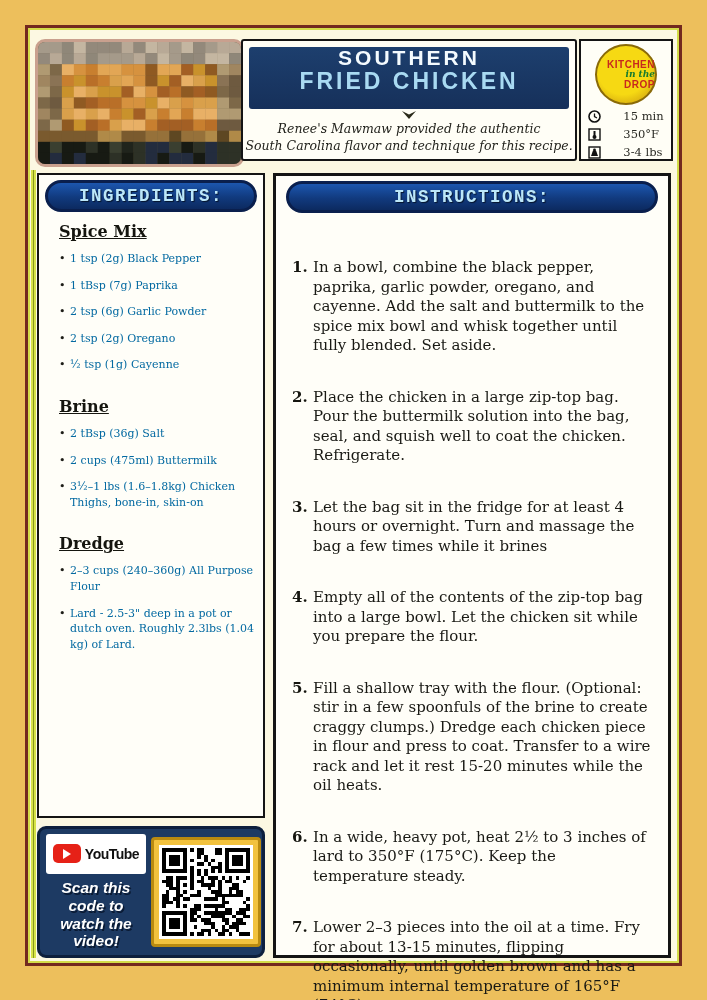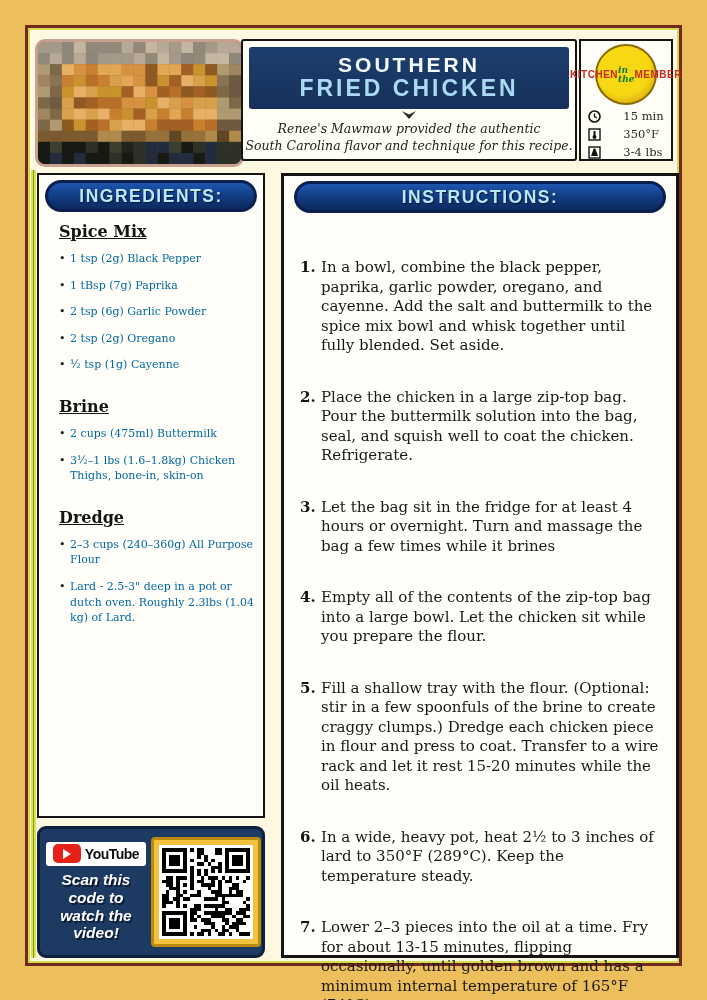--- a/index.html
+++ b/index.html
@@ -20,21 +20,21 @@
     border:3px solid #c9a08e;border-radius:10px;overflow:hidden;background:#6a5a40;
   }
   .photo-frame svg{display:block;width:100%;height:100%;}
   .title-panel{
     position:absolute;left:213px;top:11px;width:336px;height:122px;
     background:#fffef6;border:2px solid #141414;border-radius:3px;box-sizing:border-box;
   }
   .title-banner{
     position:absolute;left:6px;right:6px;top:6px;height:62px;
     background:linear-gradient(180deg,#1d3f6e 0%,#16305a 100%);
-    border-radius:3px;display:flex;flex-direction:column;align-items:center;justify-content:center;
+    border-radius:3px;display:flex;flex-direction:column;align-items:center;justify-content:flex-start;
   }
   .title-line1{
     font-family:"Liberation Sans",sans-serif;font-weight:bold;font-size:21px;
     letter-spacing:3px;color:#f4fbff;line-height:1.05;
   }
   .title-line2{
     font-family:"Liberation Sans",sans-serif;font-weight:bold;font-size:23px;
     letter-spacing:3px;color:#a9daf2;line-height:1.1;
   }
   .title-chevron{
@@ -49,42 +49,42 @@
   }
   .logo-panel{
     position:absolute;left:551px;top:11px;width:94px;height:122px;
     background:#fffef6;border:2px solid #141414;box-sizing:border-box;
     display:flex;flex-direction:column;align-items:center;
   }
   .brand-logo{
     margin-top:3px;width:58px;height:58px;border-radius:50%;
     background:radial-gradient(circle at 45% 40%, #f6d913 55%, #d8ae10 80%, #b98a0c 100%);
     border:2px solid #8a6a08;
-    display:flex;flex-direction:row;align-items:center;justify-content:center;
+    display:flex;flex-direction:column;align-items:flex-end;justify-content:center;
   }
   .brand-l1,.brand-l3{font-family:"Liberation Sans",sans-serif;font-weight:bold;font-size:10px;color:#c8281e;line-height:1.1;letter-spacing:0.5px;}
   .brand-l2{font-style:italic;font-weight:bold;font-size:9px;color:#157a2e;line-height:1.0;}
   .meta-list{margin-top:4px;display:flex;flex-direction:column;gap:4px;}
   .meta-row{display:flex;align-items:center;gap:22px;}
   .meta-row svg{flex:0 0 auto;}
   .meta-label{font-family:"DejaVu Serif",serif;font-size:11.5px;color:#2b2b25;}
   
   .left-accent{
     position:absolute;left:3px;top:142px;width:5px;height:788px;
     background:repeating-linear-gradient(90deg,#d7e34a 0 2px,#88981d 2px 3px,#d7e34a 3px 5px);
   }
   .ingredients-panel{
     position:absolute;left:9px;top:145px;width:228px;height:645px;
     background:#fffef8;border:2px solid #141414;box-sizing:border-box;
   }
   .pill{
     background:linear-gradient(180deg,#1c56ae 0%,#113a7e 55%,#0c2a60 100%);
     border:3px solid #0a1f4d;border-radius:17px;
     display:flex;align-items:center;justify-content:center;
-    font-family:Liberation Sans, sans-serif;font-weight:bold;color:#bce7f9;
+    font-family:Liberation Mono, monospace;font-weight:bold;color:#bce7f9;
     letter-spacing:1.5px;text-shadow:1px 1px 1px #06152e;
   }
   .ingredients-pill{margin:5px auto 0 auto;width:206px;height:26px;font-size:17.5px;}
   .ingredients-body{padding:10px 8px 0 20px;}
   .ing-section-title{
     font-weight:bold;font-size:16px;color:#15150f;text-decoration:underline;
     margin:0 0 10px 0;
   }
   .ing-section{margin-bottom:24px;}
   .ing-list{list-style:none;margin:0;padding:0;}
@@ -94,42 +94,42 @@
   }
   .ing-list li::before{content:"•";position:absolute;left:0;top:0;color:#1c1c16;}
   
   .video-box{
     position:absolute;left:9px;top:798px;width:228px;height:132px;
     background:#1d3a63;border:3px solid #0d1f3c;border-radius:9px;box-sizing:border-box;
     display:flex;align-items:center;gap:5px;padding:6px;
   }
   .video-left{width:104px;display:flex;flex-direction:column;align-items:center;}
   .yt-lockup{
-    background:#fff;border-radius:3px;height:24px;width:100px;
+    background:#fff;border-radius:3px;height:40px;width:100px;
     display:flex;align-items:center;justify-content:center;gap:4px;
   }
   .yt-play{
     width:28px;height:19px;background:#e62117;border-radius:5px;
     display:flex;align-items:center;justify-content:center;
   }
   .yt-play::before{content:"";display:block;width:0;height:0;border-left:8px solid #fff;border-top:5px solid transparent;border-bottom:5px solid transparent;}
   .yt-word{font-family:"Liberation Sans",sans-serif;font-weight:bold;font-size:14px;color:#111;letter-spacing:-0.5px;}
   .video-caption{
     margin-top:5px;text-align:center;color:#ffffff;
     font-family:"Liberation Sans",sans-serif;font-weight:bold;font-style:italic;
     font-size:15.5px;line-height:1.15;text-shadow:1.5px 1.5px 0 #0a1a33;
     width:92px;
   }
   .qr-frame{
     margin-left:auto;background:#f2c23e;border:3px solid #b98a10;border-radius:4px;padding:5px;
   }
   .qr-inner{background:#fff;padding:3px;line-height:0;}
   
   .instructions-panel{
-    position:absolute;left:253px;top:145px;width:398px;height:785px;
+    position:absolute;left:245px;top:145px;width:398px;height:785px;
     background:#fffef8;border:3px solid #141414;box-sizing:border-box;
   }
   .instructions-pill{margin:5px auto 0 auto;width:366px;height:26px;font-size:17.5px;}
   .steps{
     list-style:none;counter-reset:step;margin:0;padding:13px 14px 0 16px;
   }
   .steps li{
     counter-increment:step;position:relative;padding-left:21px;
     font-size:15px;color:#191914;line-height:1.3;margin-bottom:15px;margin-top:32px;
   }
@@ -352,21 +352,21 @@
     <div class="subtitle">
       <div>Renee's Mawmaw provided the authentic</div>
       <div>South Carolina flavor and technique for this recipe.</div>
     </div>
   </div>
 
   <div class="logo-panel">
     <div class="brand-logo">
       <span class="brand-l1">KITCHEN</span>
       <span class="brand-l2">in the</span>
-      <span class="brand-l3">MEMBER</span>
+      <span class="brand-l3">DROP</span>
     </div>
     <div class="meta-list">
       <div class="meta-row">
         <svg width="13" height="13" viewBox="0 0 13 13">
           <circle cx="6.5" cy="6.5" r="5.5" fill="none" stroke="#111" stroke-width="1.6"></circle>
           <path d="M6.5 3.5 V6.7 L9 8" fill="none" stroke="#111" stroke-width="1.3"></path>
         </svg>
         <span class="meta-label">15 min</span>
       </div>
       <div class="meta-row">
@@ -407,20 +407,21 @@
               <li>2 tsp (2g) Oregano</li>
 
               <li>½ tsp (1g) Cayenne</li>
             </ul>
         </div>
 
         <div class="ing-section">
           <div class="ing-section-title">Brine</div>
           <ul class="ing-list">
 
+              <li>2 tBsp (36g) Salt</li>
 
               <li>2 cups (475ml) Buttermilk</li>
 
               <li>3½–1 lbs (1.6–1.8kg) Chicken Thighs, bone-in, skin-on</li>
             </ul>
         </div>
 
         <div class="ing-section">
           <div class="ing-section-title">Dredge</div>
           <ul class="ing-list">
@@ -759,21 +760,21 @@
         <li>In a bowl, combine the black pepper, paprika, garlic powder, oregano, and cayenne. Add the salt and buttermilk to the spice mix bowl and whisk together until fully blended. Set aside.</li>
 
         <li>Place the chicken in a large zip-top bag. Pour the buttermilk solution into the bag, seal, and squish well to coat the chicken. Refrigerate.</li>
 
         <li>Let the bag sit in the fridge for at least 4 hours or overnight. Turn and massage the bag a few times while it brines</li>
 
         <li>Empty all of the contents of the zip-top bag into a large bowl. Let the chicken sit while you prepare the flour.</li>
 
         <li>Fill a shallow tray with the flour. (Optional: stir in a few spoonfuls of the brine to create craggy clumps.) Dredge each chicken piece in flour and press to coat. Transfer to a wire rack and let it rest 15-20 minutes while the oil heats.</li>
 
-        <li>In a wide, heavy pot, heat 2½ to 3 inches of lard to 350°F (289°C). Keep the temperature steady.</li>
+        <li>In a wide, heavy pot, heat 2½ to 3 inches of lard to 350°F (175°C). Keep the temperature steady.</li>
 
         <li>Lower 2–3 pieces into the oil at a time. Fry for about 13-15 minutes, flipping occasionally, until golden brown and has a minimum internal temperature of 165°F (74°C).</li>
 
         <li>Transfer to a clean wire rack. Let the chicken rest for a few minutes before serving.</li>
       </ol>
   </div>
 
 </div>
 
 </body></html>

